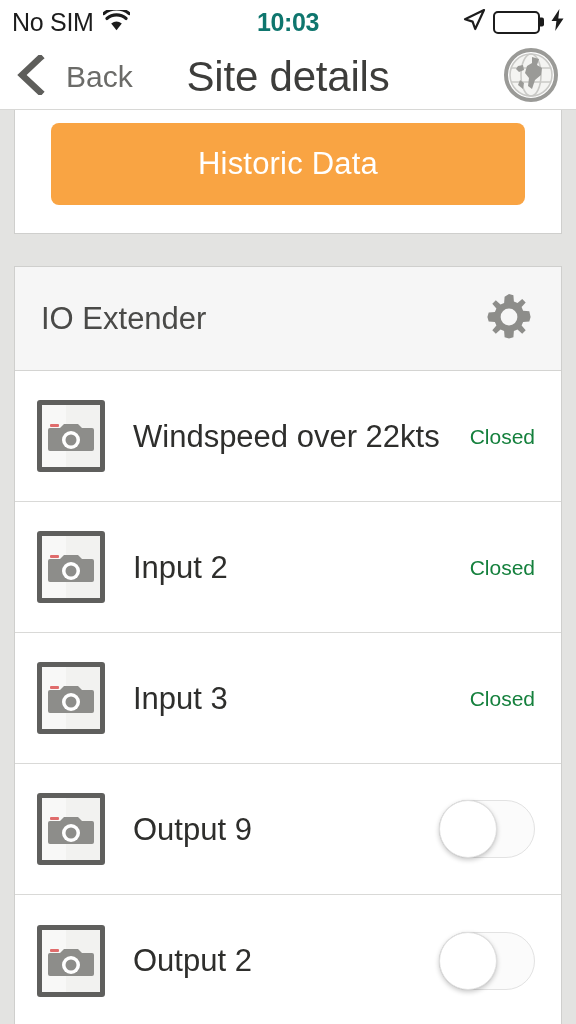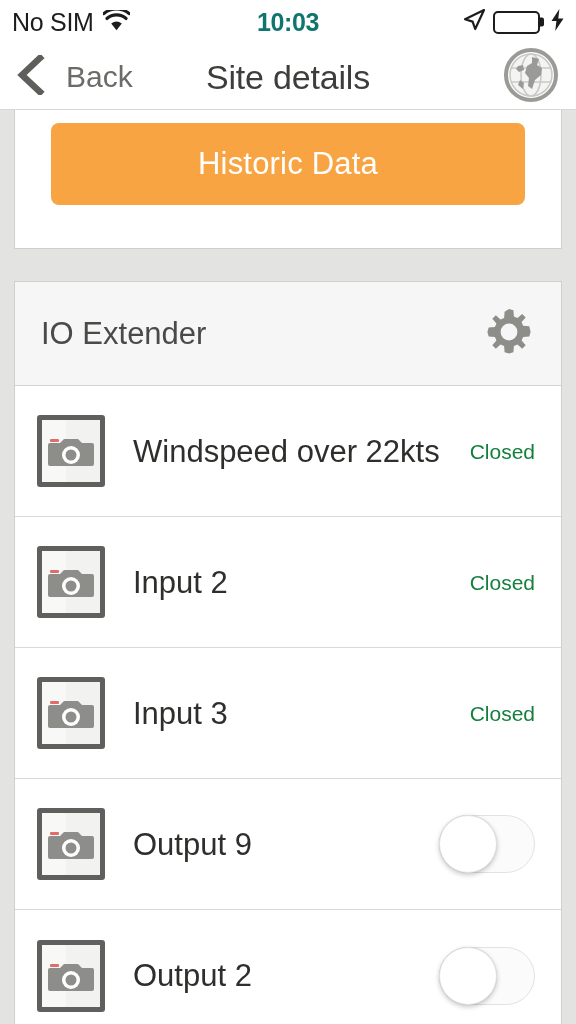--- a/index.html
+++ b/index.html
@@ -100,21 +100,21 @@
   }
   .nav-back-label {
     font-size: 30px;
     color: #6b6b68;
     line-height: 1;
   }
   .nav-title {
     position: absolute;
     left: 0; right: 0;
     text-align: center;
-    font-size: 34px;
+    font-size: 42px;
     color: #3d3d3b;
     line-height: 1;
     letter-spacing: -0.2px;
   }
   .nav-globe {
     margin-left: auto;
     z-index: 2;
     cursor: pointer;
     display: flex;
     align-items: center;
@@ -129,21 +129,21 @@
 
   .card {
     background: #ffffff;
     border: 1px solid #cfcfcd;
     margin: 0 14px;
   }
 
   
   .card-historic {
     margin-top: -12px;
-    padding: 24px 36px 43px 36px;
+    padding: 24px 36px 28px 36px;
   }
   .btn-historic {
     display: block;
     width: 100%;
     background: #f9a443;
     color: #ffffff;
     border: none;
     border-radius: 8px;
     height: 82px;
     font-family: "Liberation Sans", sans-serif;

